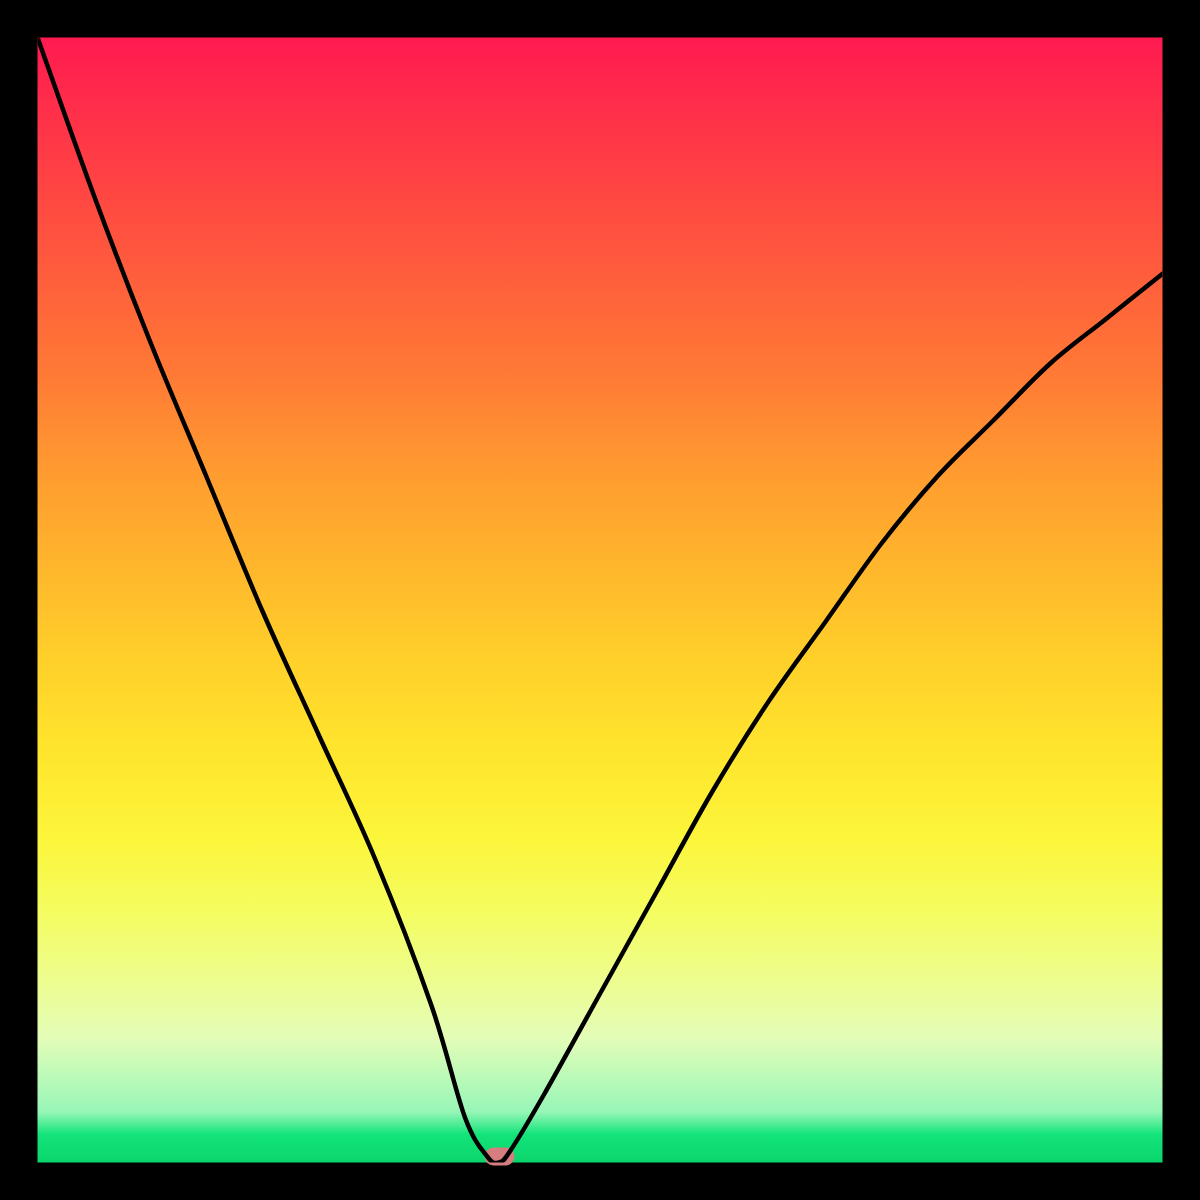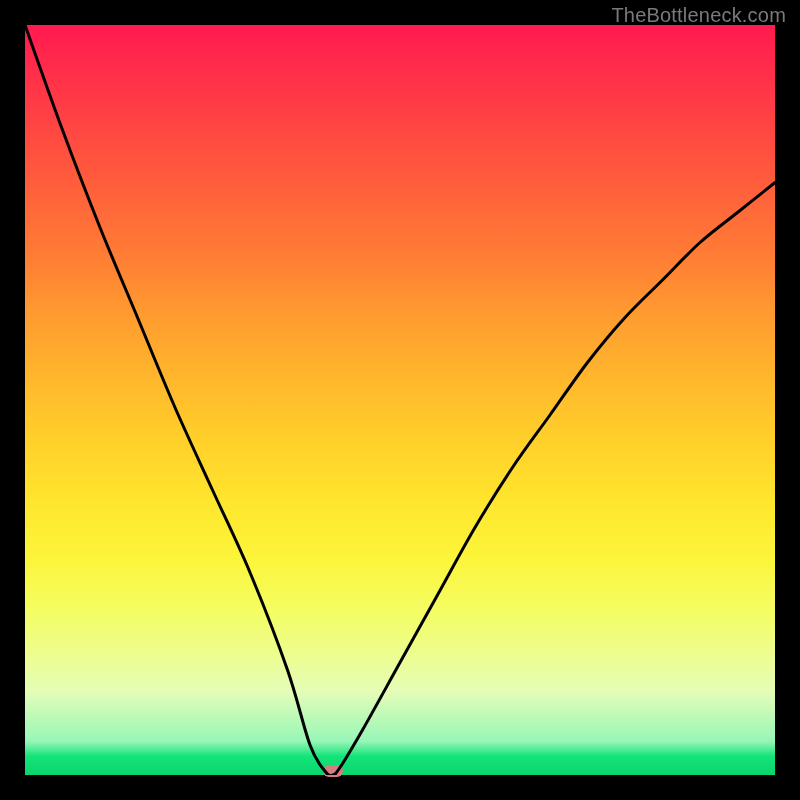--- a/index.html
+++ b/index.html
@@ -66,21 +66,20 @@
     border-radius: 6px;
     background: #d67d7f;
     z-index: 2;
     transform: translate(-50%, -50%);
   }
 </style>
 </head>
 <body>
 
 <div class="frame">
-  <div class="watermark">TheBottleneck.com</div>
 
   <div class="plot-area">
     <svg class="curve" viewBox="0 0 750 750" preserveAspectRatio="none">
       <path fill="none" stroke="#000" stroke-width="3" stroke-linecap="round" d="M 0 0 C 6.25 17.5 25 71.25 37.5 105 C 50 138.75 62.5 171.25 75 202.5 C 87.5 233.75 100 262.5 112.5 292.5 C 125 322.5 137.5 353.75 150 382.5 C 162.5 411.25 175 437.5 187.5 465 C 200 492.5 212.5 517.5 225 547.5 C 237.5 577.5 252.5 616.25 262.5 645 C 272.5 673.75 278.75 703.125 285 720 C 291.25 736.875 296.25 741.25 300 746.25 C 303.75 751.25 305 750.625 307.5 750 C 310 749.375 310 750 315 742.5 C 320 735 327.5 722.5 337.5 705 C 347.5 687.5 362.5 660 375 637.5 C 387.5 615 400.00000000000006 592.5 412.50000000000006 570 C 425.00000000000006 547.5 437.5 523.75 450 502.5 C 462.5 481.25 475 461.25 487.5 442.5 C 500 423.75 512.5 407.5 525 390 C 537.5 372.5 550 353.74999999999994 562.5 337.49999999999994 C 575 321.24999999999994 587.5 306.25 600 292.5 C 612.5 278.75 625 267.5 637.5 255 C 650 242.5 662.5 228.75 675 217.5 C 687.5 206.25 700 197.5 712.5 187.5 C 725 177.5 743.75 162.5 750 157.5"></path>
     </svg>
     <div class="marker" style="left: 307.5px; top: 746px;"></div>
   </div>
 </div>
 
 </body></html>

